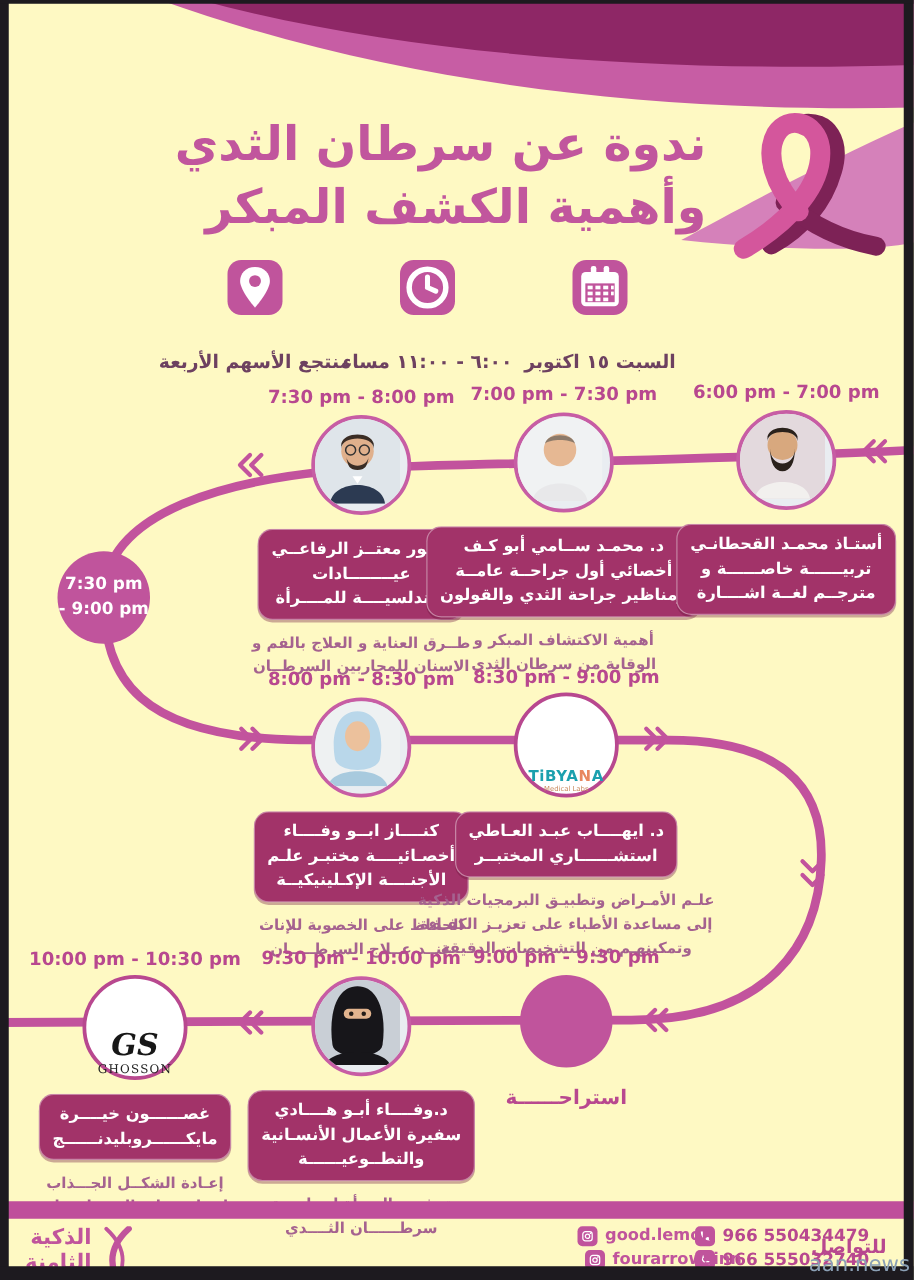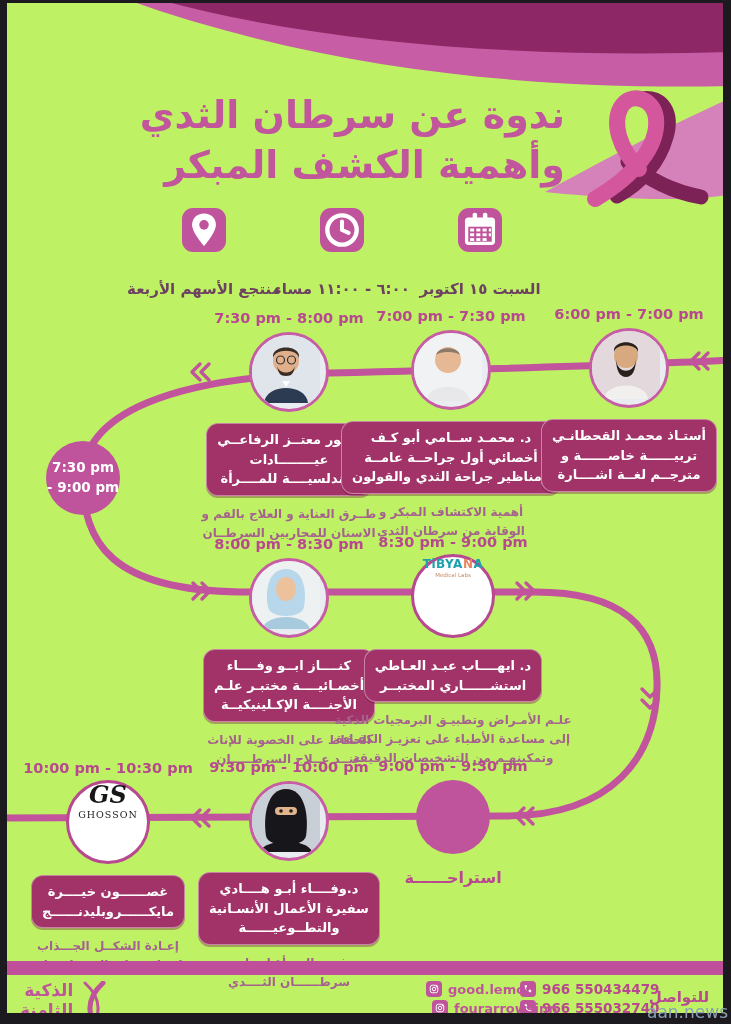--- a/index.html
+++ b/index.html
@@ -1,18 +1,18 @@
 <!DOCTYPE html>
 <html lang="ar"><head>
 <meta charset="utf-8">
 <style>
   html,body{margin:0;padding:0;background:#17141a;}
   #stage{position:relative;width:731px;height:1024px;background:#17141a;overflow:hidden;
          font-family:"DejaVu Sans",sans-serif;}
-  #poster{position:absolute;left:0;top:0;width:731px;height:1024px;background:#bef264;}
+  #poster{position:absolute;left:0;top:0;width:731px;height:1024px;background:#fef9c3;}
   .frame{position:absolute;background:#1d1a1f;z-index:40;}
   #frame-l{left:0;top:0;width:7px;height:1024px;}
   #frame-r{right:0;top:0;width:8px;height:1024px;}
   #frame-t{left:0;top:0;width:731px;height:3px;}
   #frame-b{left:0;bottom:0;width:731px;height:11px;}
 
   
   #header-svg{position:absolute;left:0;top:0;z-index:1;}
   #title{position:absolute;top:90px;right:166px;z-index:2;text-align:right;direction:rtl;
          color:#c1569d;font-size:38px;font-weight:700;line-height:1.32;letter-spacing:-1px;}
@@ -27,21 +27,21 @@
 
   
   #timeline-svg{position:absolute;left:0;top:0;z-index:3;}
 
   .session{position:absolute;width:190px;display:flex;flex-direction:column;align-items:center;z-index:5;}
   .time{font-size:14.5px;font-weight:700;color:#b8488f;white-space:nowrap;}
   .avatar{width:74px;height:74px;border-radius:50%;border:3px solid #c75da4;overflow:hidden;
           margin-top:6px;background:#e9edf1;}
   .avatar svg{display:block;}
   .logo-circle{width:78px;height:78px;border-radius:50%;border:3px solid #b8488f;background:#fff;
-               margin-top:4px;display:flex;flex-direction:column;align-items:center;justify-content:flex-start;}
+               margin-top:4px;display:flex;flex-direction:column;align-items:center;justify-content:flex-end;}
   .solid-circle{width:74px;height:74px;border-radius:50%;background:#c0549c;margin-top:6px;}
   .badge{margin-top:11px;background:#a23369;border:1px solid rgba(255,255,255,.4);
          box-shadow:0 2px 0 rgba(110,20,60,.35);border-radius:12px;padding:6px 10px;
          direction:rtl;text-align:center;color:#fff;font-size:13px;font-weight:700;line-height:1.5;
          white-space:nowrap;}
   .sub{margin-top:9px;direction:rtl;text-align:center;color:#a5628f;font-size:12px;
        font-weight:700;line-height:1.6;white-space:nowrap;}
   .plain-label{margin-top:14px;direction:rtl;color:#b8488f;font-size:16px;font-weight:700;}
 
   
@@ -58,21 +58,21 @@
   .monogram{font-family:"DejaVu Serif",serif;font-style:italic;font-weight:700;font-size:24px;
             color:#171717;line-height:1;}
   .ghosson-word{font-family:"DejaVu Serif",serif;font-size:9.5px;letter-spacing:1px;color:#222;margin-top:2px;}
 
   
   #footer-bar{position:absolute;left:0;top:961px;width:731px;height:14px;background:#bf4f9b;z-index:6;}
   #brand{position:absolute;left:20px;top:981px;display:flex;align-items:center;gap:6px;z-index:6;}
   #brand-text{direction:rtl;text-align:right;color:#c0549c;font-size:17px;font-weight:700;line-height:1.15;}
   #contact-label{position:absolute;left:644px;top:988px;width:70px;text-align:center;direction:rtl;
                  color:#b8488f;font-size:15px;font-weight:700;z-index:6;}
-  .contact-row{position:absolute;display:flex;align-items:center;gap:6px;z-index:6;}
+  .contact-row{position:absolute;display:flex;gap:6px;z-index:6;margin-left:36px;}
   .mini-icon{width:16px;height:16px;border-radius:4px;background:#c0549c;display:flex;
              align-items:center;justify-content:center;flex:0 0 auto;}
   .phone-num{color:#b8488f;font-size:13.5px;font-weight:700;}
   .ig-handle{color:#c0549c;font-size:13px;font-weight:700;}
   #ig1{left:426px;top:981px;} #ig2{left:432px;top:1000px;}
   #ph1{left:520px;top:981px;} #ph2{left:520px;top:1000px;}
   #watermark{position:absolute;right:3px;top:1002px;z-index:50;color:#8ba0b5;font-size:17px;margin-left:44px;}
 </style>
 </head>
 <body>

